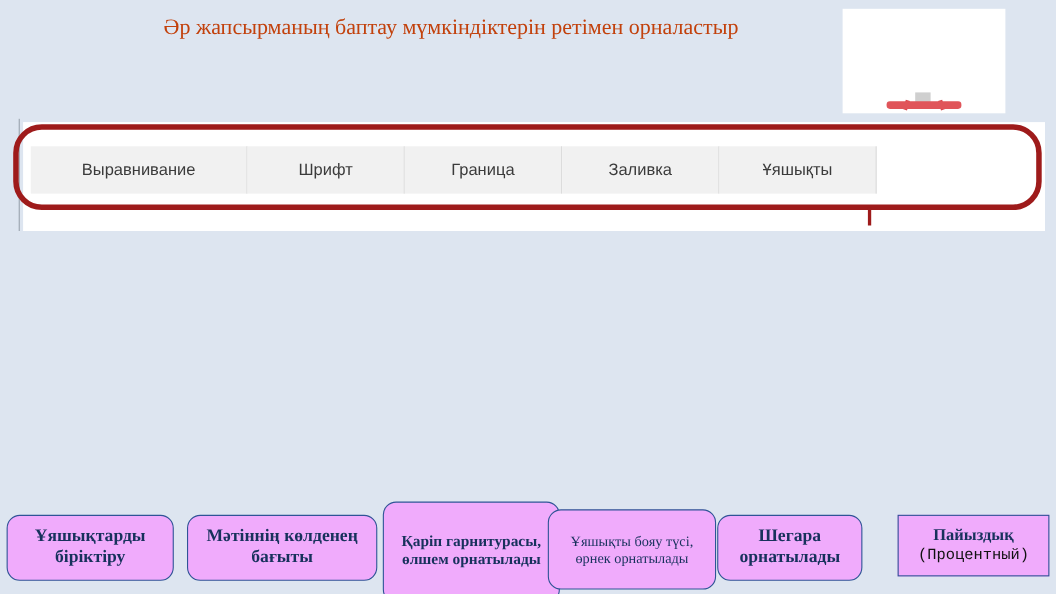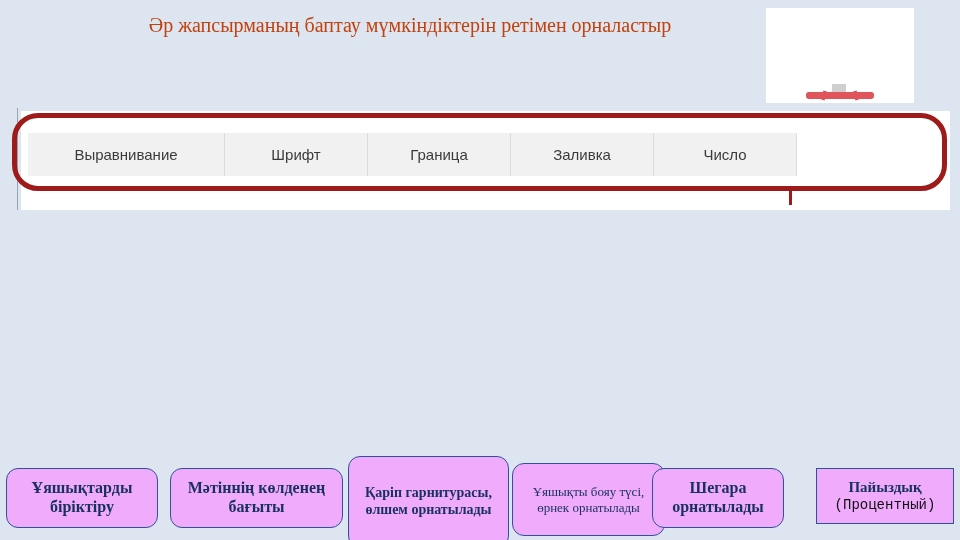--- a/index.html
+++ b/index.html
@@ -194,21 +194,21 @@
     font-family: "Liberation Serif", serif;
     font-weight: bold;
     color: #17315c;
     line-height: 1.18;
     padding: 17px 4px;
     margin-top: 40px;
   }
   #callout-0 { left: 6px;   top: 428px; width: 152px; height: 60px; font-size: 16px; }
   #callout-1 { left: 170px; top: 428px; width: 173px; height: 60px; font-size: 16px; }
   #callout-2 { left: 348px; top: 416px; width: 161px; height: 92px; font-size: 14px; }
-  #callout-3 { left: 512px; top: 423px; width: 153px; height: 73px; font-size: 13px; font-weight: normal; }
+  #callout-3 { left: 498px; top: 423px; width: 153px; height: 73px; font-size: 13px; font-weight: normal; }
   #callout-4 { left: 652px; top: 428px; width: 132px; height: 60px; font-size: 16px; }
   #callout-5 {
     left: 816px; top: 428px; width: 138px; height: 56px;
     font-size: 15px; border-radius: 0; border-width: 1.4px;
   }
   #callout-5 .line-main {
     display: block;
     font-family: "Liberation Serif", serif;
     font-weight: bold;
   }
@@ -244,21 +244,21 @@
   <div class="ribbon-tab" id="ribbon-tab-2">
     <span class="tab-inner">Шрифт</span>
   </div>
   <div class="ribbon-tab" id="ribbon-tab-3">
     <span class="tab-inner">Граница</span>
   </div>
   <div class="ribbon-tab" id="ribbon-tab-4">
     <span class="tab-inner">Заливка</span>
   </div>
   <div class="ribbon-tab" id="ribbon-tab-5">
-    <span class="tab-inner">Число</span>
+    <span class="tab-inner">Ұяшықты</span>
   </div>
 </div>
 
 <div id="ribbon-highlight"></div>
 <div id="ribbon-pointer-tick"></div>
 
 <div class="callout" id="callout-0">
   <span class="callout-text">Ұяшықтарды біріктіру</span>
 </div>
 <div class="callout" id="callout-1">

